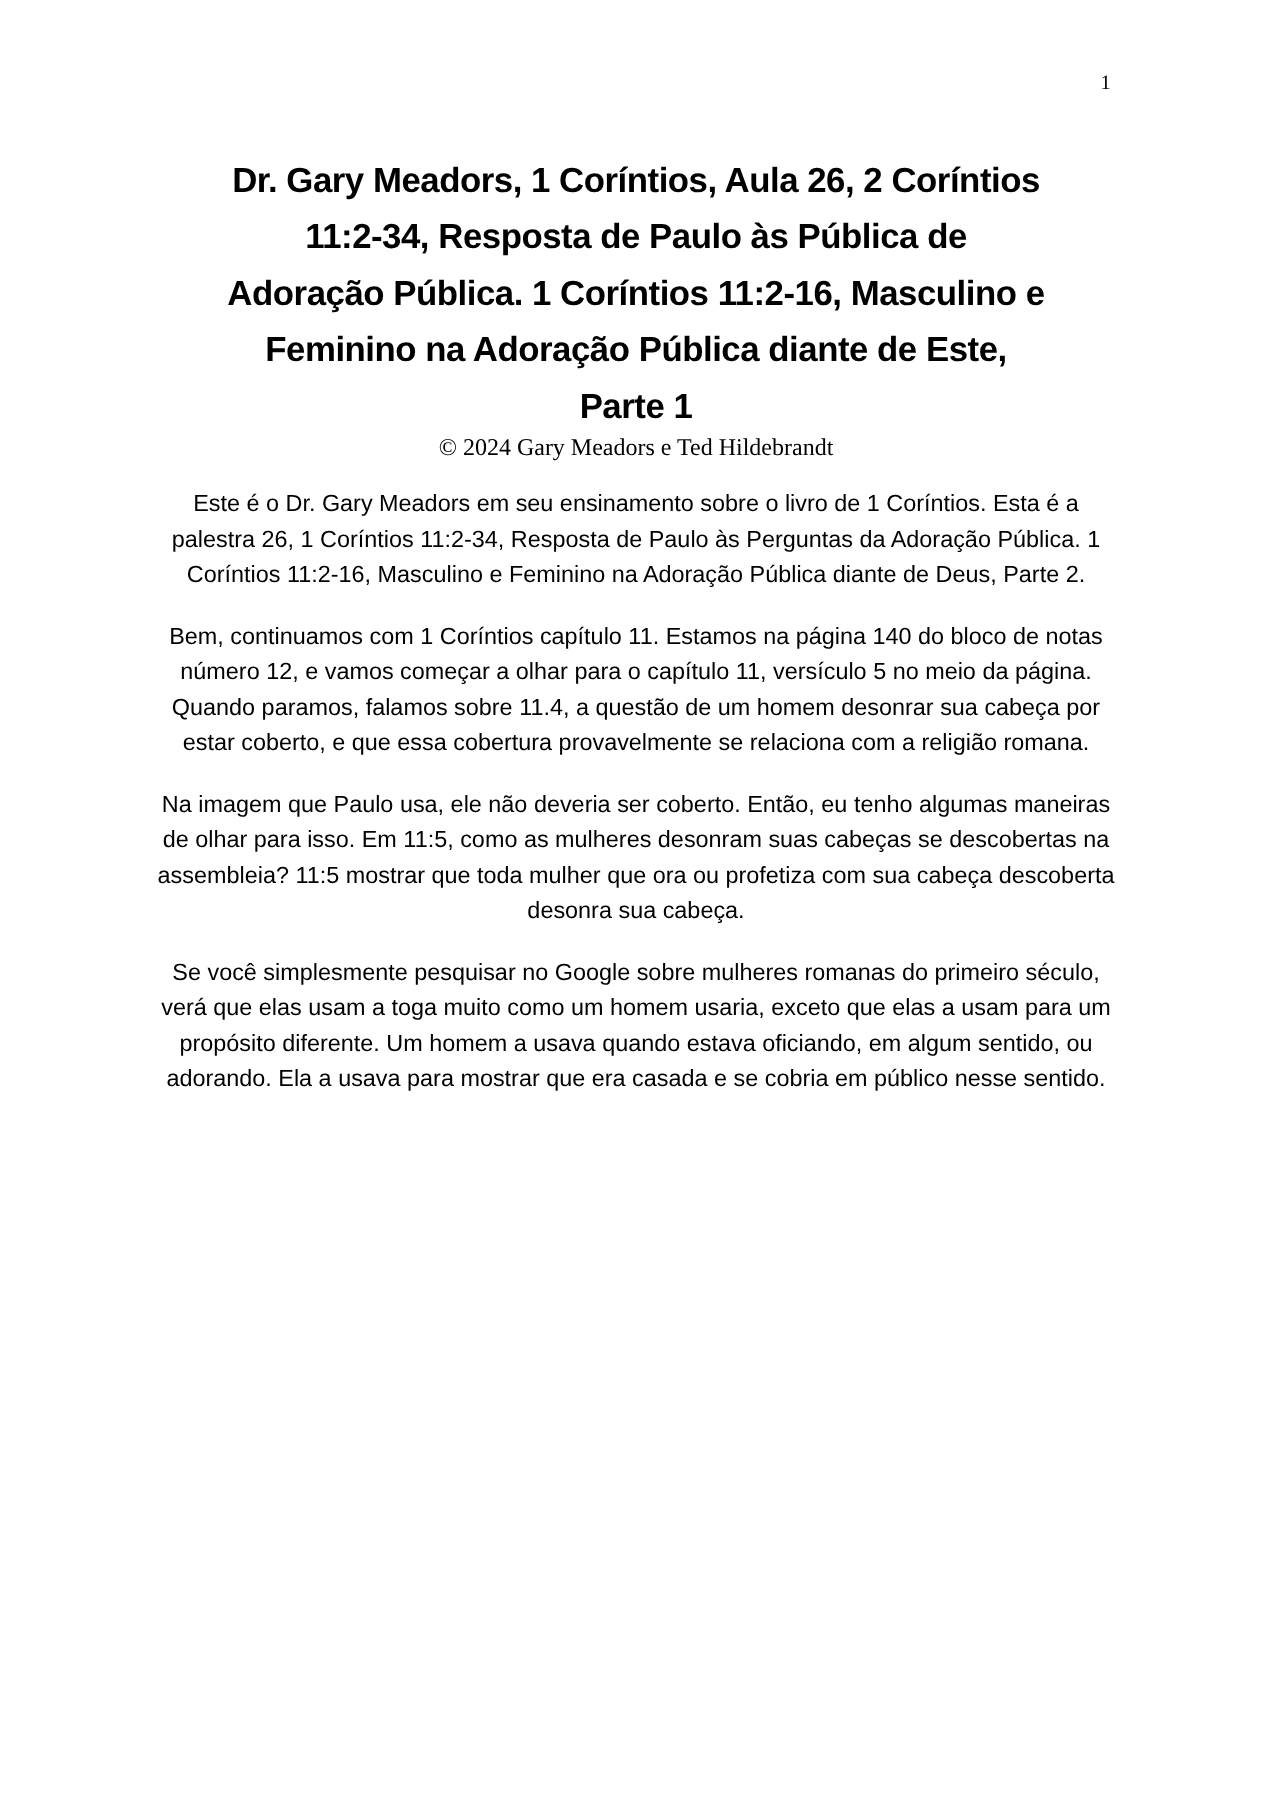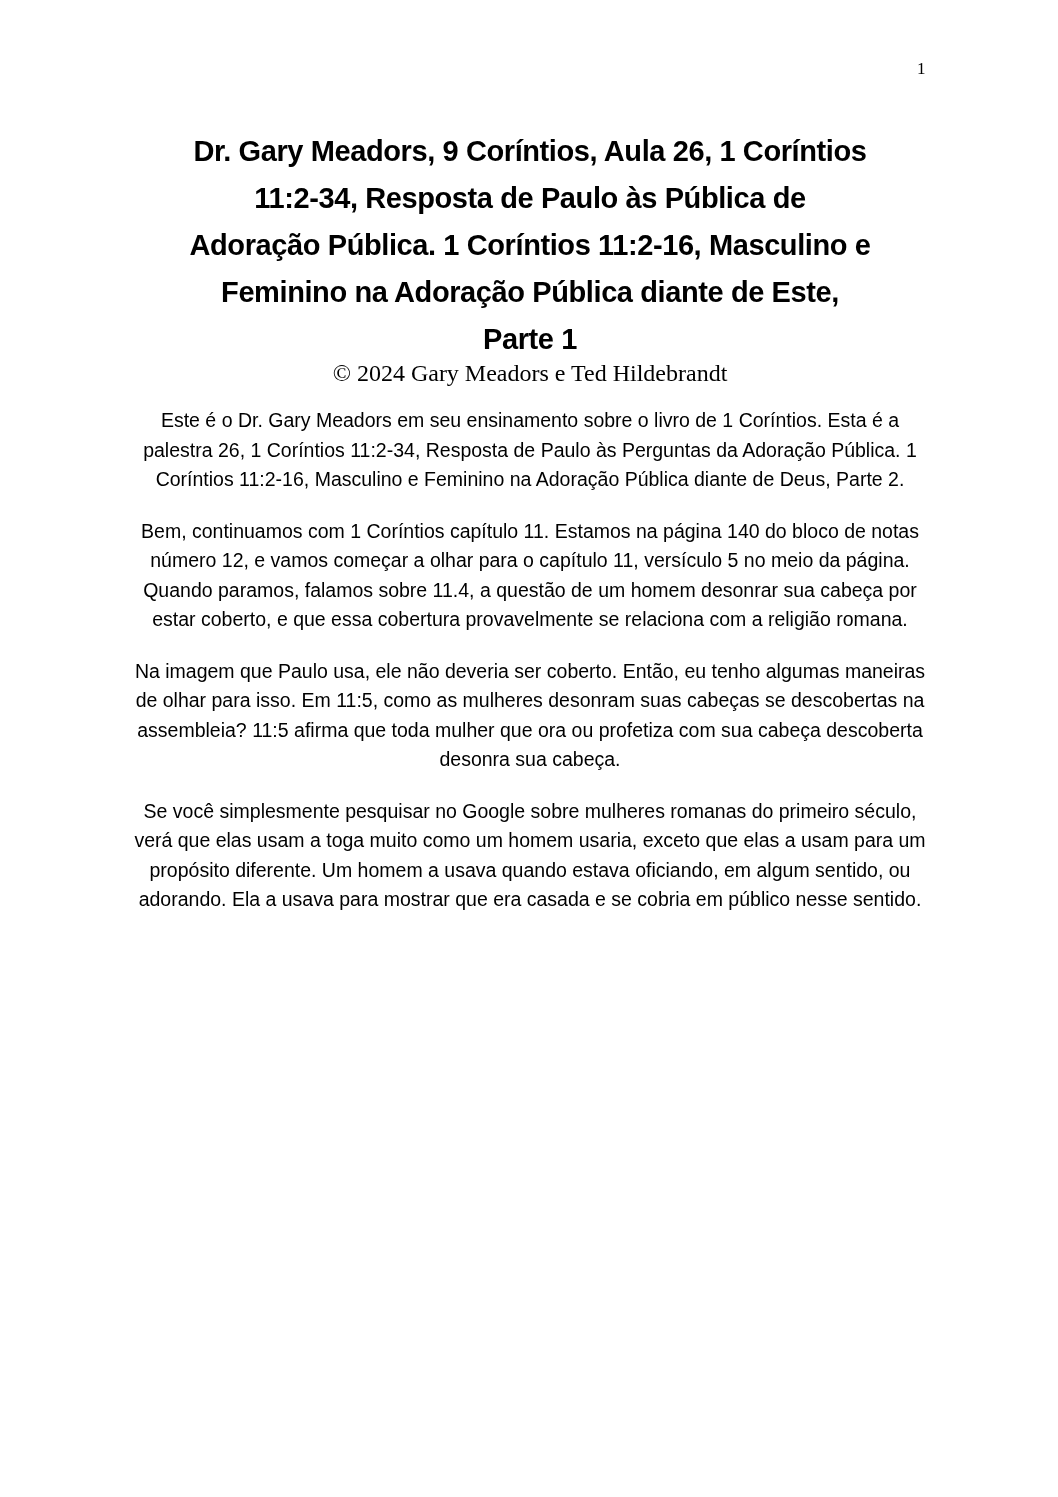--- a/index.html
+++ b/index.html
@@ -40,21 +40,21 @@
     letter-spacing: -0.4px;
     color: #000000;
   }
   .doc-title .title-line {
     white-space: nowrap;
   }
   .copyright {
     margin-top: -3px;
     text-align: center;
     font-family: "Liberation Serif", "DejaVu Serif", serif;
-    font-size: 24px;
+    font-size: 20px;
     line-height: 26px;
     color: #000000;
   }
   .body-text {
     margin-top: 20px;
     font-size: 19.5px;
     line-height: 29.5px;
     text-align: left;
     color: #000000;
   }
@@ -67,30 +67,30 @@
 </head>
 <body>
 
 <div class="page">
 
   <div class="page-number">1</div>
 
   <div class="content">
 
     <div class="doc-title">
-      <div class="title-line">Dr. Gary Meadors, 9 Coríntios, Aula 26, 1 Coríntios</div>
+      <div class="title-line">Dr. Gary Meadors, 1 Coríntios, Aula 26, 2 Coríntios</div>
       <div class="title-line">11:2-34, Resposta de Paulo às Pública de</div>
       <div class="title-line">Adoração Pública. 1 Coríntios 11:2-16, Masculino e</div>
       <div class="title-line">Feminino na Adoração Pública diante de Este,</div>
       <div class="title-line">Parte 1</div>
     </div>
 
     <div class="copyright">© 2024 Gary Meadors e Ted Hildebrandt</div>
 
     <div class="body-text">
       <p>Este é o Dr. Gary Meadors em seu ensinamento sobre o livro de 1 Coríntios. Esta é a palestra 26, 1 Coríntios 11:2-34, Resposta de Paulo às Perguntas da Adoração Pública. 1 Coríntios 11:2-16, Masculino e Feminino na Adoração Pública diante de Deus, Parte 2.</p>
       <p>Bem, continuamos com 1 Coríntios capítulo 11. Estamos na página 140 do bloco de notas número 12, e vamos começar a olhar para o capítulo 11, versículo 5 no meio da página. Quando paramos, falamos sobre 11.4, a questão de um homem desonrar sua cabeça por estar coberto, e que essa cobertura provavelmente se relaciona com a religião romana.</p>
-      <p>Na imagem que Paulo usa, ele não deveria ser coberto. Então, eu tenho algumas maneiras de olhar para isso. Em 11:5, como as mulheres desonram suas cabeças se descobertas na assembleia? 11:5 afirma que toda mulher que ora ou profetiza com sua cabeça descoberta desonra sua cabeça.</p>
+      <p>Na imagem que Paulo usa, ele não deveria ser coberto. Então, eu tenho algumas maneiras de olhar para isso. Em 11:5, como as mulheres desonram suas cabeças se descobertas na assembleia? 11:5 mostrar que toda mulher que ora ou profetiza com sua cabeça descoberta desonra sua cabeça.</p>
       <p>Se você simplesmente pesquisar no Google sobre mulheres romanas do primeiro século, verá que elas usam a toga muito como um homem usaria, exceto que elas a usam para um propósito diferente. Um homem a usava quando estava oficiando, em algum sentido, ou adorando. Ela a usava para mostrar que era casada e se cobria em público nesse sentido.</p>
     </div>
 
   </div>
 </div>
 
 </body></html>

